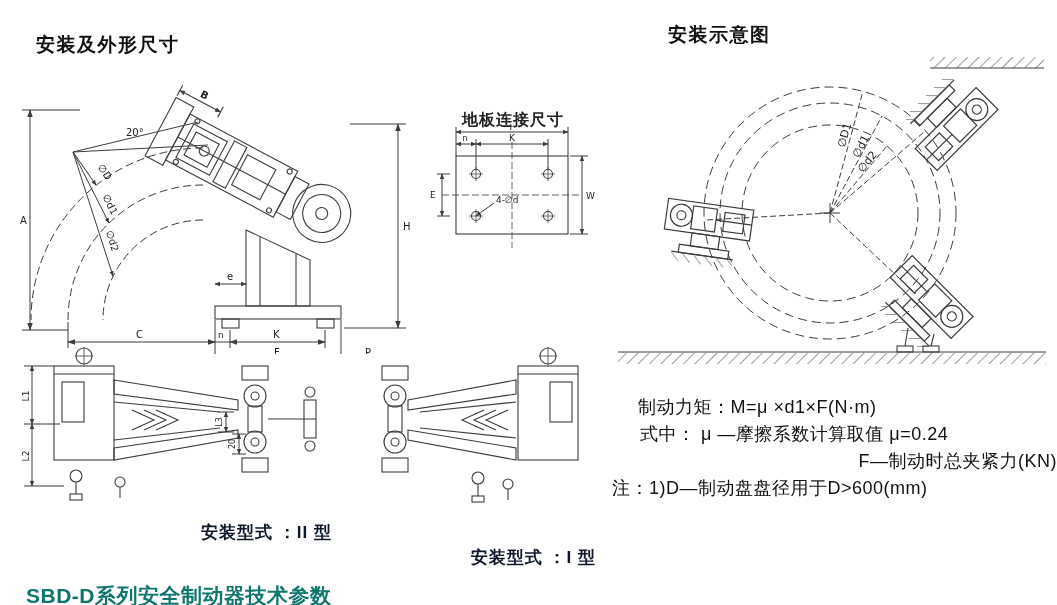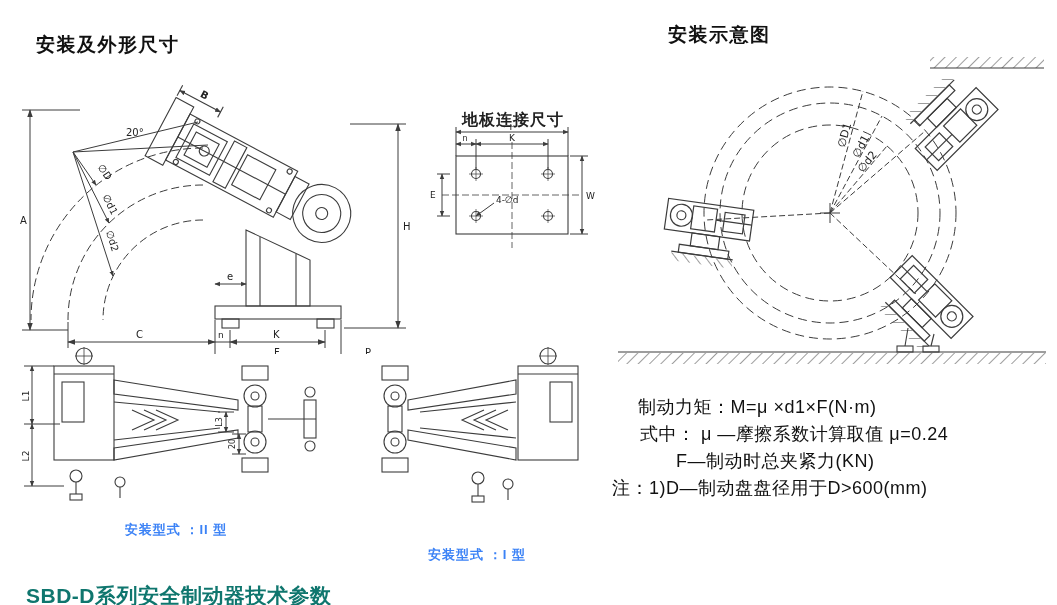--- a/index.html
+++ b/index.html
@@ -3,28 +3,28 @@
 <meta charset="utf-8">
 <style>
   * { margin:0; padding:0; box-sizing:border-box; }
   html, body { width:1057px; height:605px; background:#ffffff; }
   body { position:relative; overflow:hidden; font-family:"Liberation Sans", sans-serif; color:#111; }
   .hd { position:absolute; font-weight:bold; font-size:19px; letter-spacing:1.5px; color:#111; }
   #hd-dim { left:36px; top:32px; }
   #hd-sch { left:668px; top:22px; }
   .bottom-title { position:absolute; left:26px; top:582px; font-weight:bold; font-size:21px; letter-spacing:0.5px; color:#0f766e; }
   .fig { position:absolute; }
-  .fig-caption { position:absolute; text-align:center; font-size:13px; font-weight:bold; color:#3b82f6; letter-spacing:1px; }
+  .fig-caption { position:absolute; text-align:right; font-size:17px; font-weight:bold; color:#0f172a; letter-spacing:1px; }
   .plate-title { position:absolute; left:428px; top:110px; width:170px; text-align:center; font-size:16px; font-weight:bold; color:#222; letter-spacing:1px; }
   .formulas { position:absolute; left:612px; top:394px; width:445px; }
   .fl { font-size:18px; line-height:27px; color:#111; white-space:pre; letter-spacing:0.5px; }
   .fl0 { padding-left:26px; }
   .fl1 { padding-left:28px; }
   .fl2 { padding-left:60px; }
-  .fl3 { padding-left:64px; }
+  .fl3 { padding-left:64px;text-align:right; }
   .fl4 { padding-left:0px; }
   .fl5 { padding-left:34px; }
   svg { display:block; }
   svg text { font-family:"DejaVu Sans", sans-serif; fill:#222; stroke:none; }
 </style>
 </head>
 <body>
 
 <svg width="0" height="0" style="position:absolute" aria-hidden="true">
   <defs>

